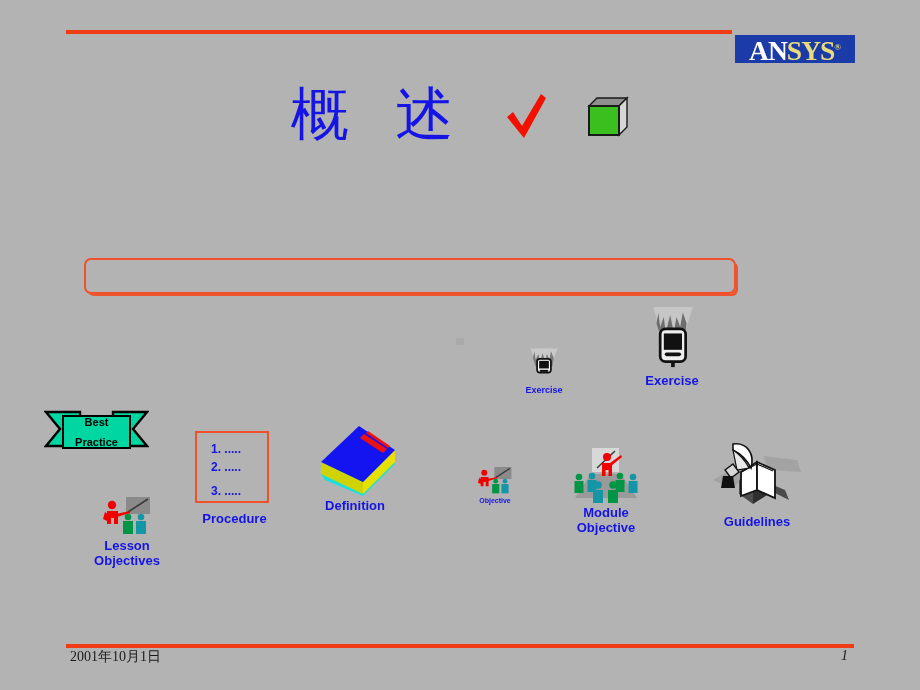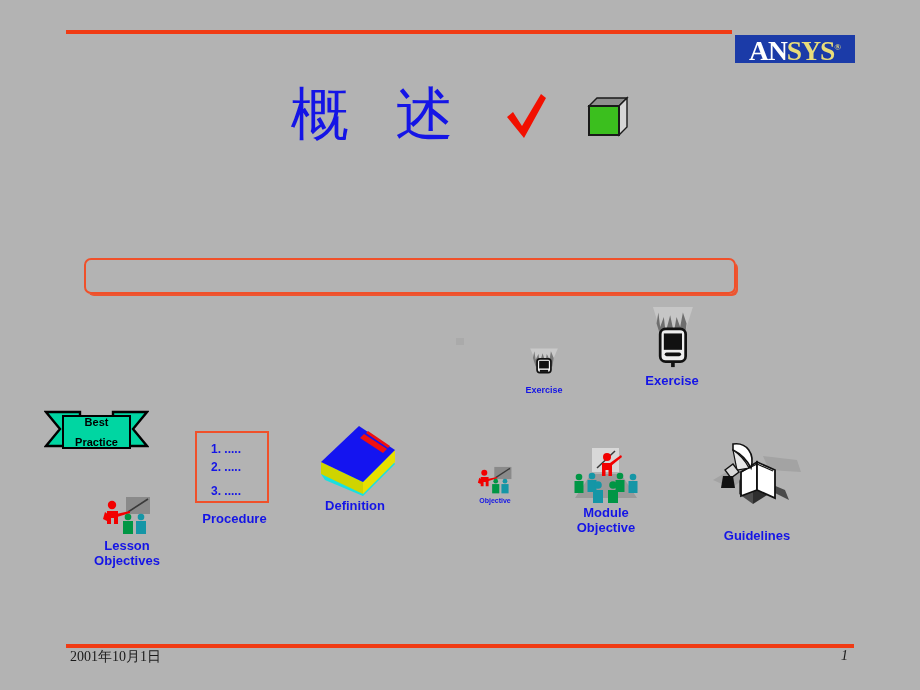--- a/index.html
+++ b/index.html
@@ -381,20 +381,20 @@
         <path d="M30 36 L46 26 L46 54 L30 60 Z" fill="#ffffff" stroke="#111" stroke-width="1.8"></path>
         <path d="M46 26 L64 34 L64 62 L46 54 Z" fill="#ffffff" stroke="#111" stroke-width="1.8"></path>
         <path d="M30 36 L46 28" stroke="#111" stroke-width="1.2" fill="none"></path>
         <path d="M46 28 L62 35" stroke="#111" stroke-width="1.2" fill="none"></path>
         <path d="M22 8 C36 6 44 18 40 32 C36 24 30 18 22 14 Z" fill="#ffffff" stroke="#111" stroke-width="1.6"></path>
         <path d="M22 14 C28 18 34 24 38 32 L26 34 Z" fill="#e8e8e8" stroke="#111" stroke-width="1.2"></path>
         <path d="M14 34 L22 28 L28 36 L20 42 Z" fill="#d8d8d8" stroke="#111" stroke-width="1.4"></path>
         <path d="M12 40 L22 40 L24 52 L10 52 Z" fill="#111"></path>
       </svg>
     </div>
-    <div class="cap cap-lg" style="margin-top:15px;">Guidelines</div>
+    <div class="cap cap-lg" style="margin-top:1px;">Guidelines</div>
   </div>
 
   <div class="bottom-rule"></div>
   <div class="footer-date">2001年10月1日</div>
   <div class="footer-page">1</div>
 
 </div>
 
 </body></html>

